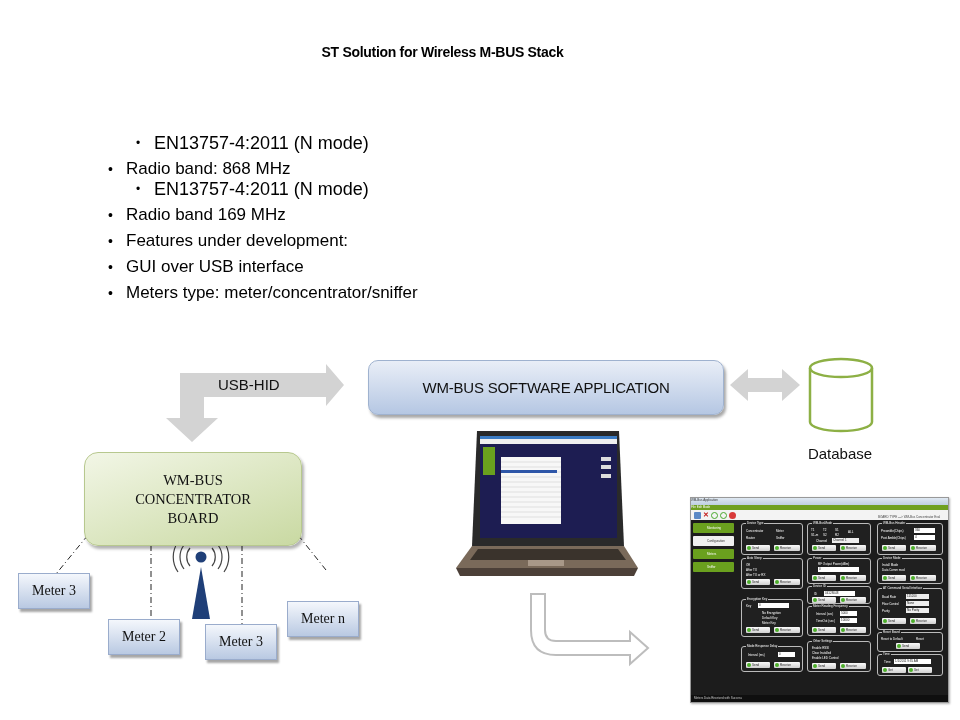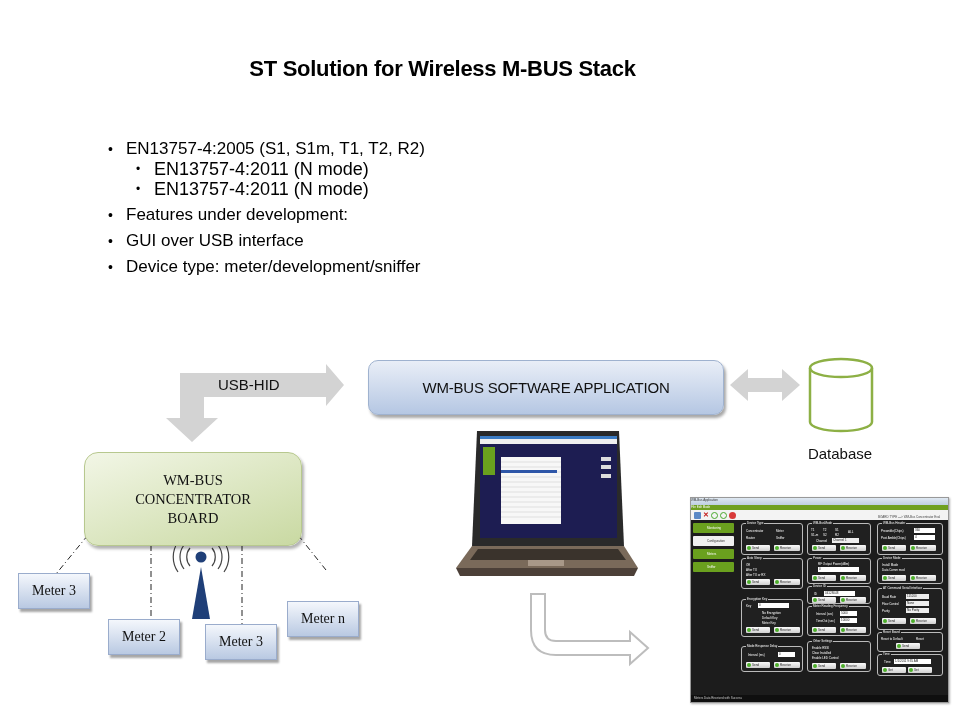--- a/index.html
+++ b/index.html
@@ -1,18 +1,18 @@
 <!DOCTYPE html>
 <html><head>
 <meta charset="utf-8">
 <style>
   html, body { margin: 0; padding: 0; background: #ffffff; }
   body { width: 960px; height: 720px; position: relative; overflow: hidden; font-family: "Liberation Sans", sans-serif; color: #000; }
   .abs { position: absolute; }
-  #title { left: 0; top: 56px; width: 885px; text-align: center; font-size: 22px; font-weight: bold; letter-spacing: -0.3px; }
+  #title { left: 0; top: 44px; width: 885px; text-align: center; font-size: 14px; font-weight: bold; letter-spacing: -0.3px; }
   #bullets { left: 108px; top: 136px; margin: 0; padding: 0; list-style: none; }
   #bullets li { position: relative; font-size: 17px; line-height: 26px; padding-left: 18px; white-space: nowrap; }
   #bullets li::before { content: "•"; position: absolute; left: 0; top: 0; font-size: 14px; }
   #bullets li.sub { font-size: 18px; line-height: 21px; padding-left: 46px; margin-top: -3px; margin-bottom: 2px; }
   #bullets li.sub::before { left: 28px; font-size: 12px; }
 
   .sw-app { left: 368px; top: 360px; width: 354px; height: 53px; border-radius: 10px;
     background: linear-gradient(#e9eef7, #b5c7e3); border: 1px solid #9fb2cf;
     box-shadow: 2px 3px 3px rgba(0,0,0,0.35); display: flex; align-items: center; justify-content: center;
     font-size: 15px; color: #111; letter-spacing: -0.2px; }
@@ -46,26 +46,27 @@
   .gui .field { position: absolute; height: 5px; background: #fff; font-size: 3px; color: #222; padding-left: 1px; }
   .gui .lbl { position: absolute; font-size: 3px; color: #fff; white-space: nowrap; }
   .gui .status { position: absolute; left: 0; bottom: 0; width: 100%; height: 7px; background: #0f0f0f; font-size: 3px; color: #ccc; padding-left: 3px; line-height: 7px; }
 </style>
 </head>
 <body>
 
 <div id="title" class="abs">ST Solution for Wireless M-BUS Stack</div>
 
 <ul id="bullets" class="abs">
-  <li>EN13757-4:2005 (S1, S1m, T1, T2, R2)</li>
   <li class="sub">EN13757-4:2011 (N mode)</li>
+  <li>Radio band:  868 MHz</li>
   <li class="sub">EN13757-4:2011 (N mode)</li>
+  <li>Radio band  169 MHz</li>
   <li>Features under  development:</li>
   <li>GUI  over USB  interface</li>
-  <li>Device type: meter/development/sniffer</li>
+  <li>Meters type: meter/concentrator/sniffer</li>
 </ul>
 
 <svg class="abs" style="left:0;top:0" width="960" height="720">
 
   <path d="M180,373 L326,373 L326,364 L344,385 L326,406 L326,397 L204,397 L204,418 L218,418 L192,442 L166,418 L180,418 Z" fill="#d3d3d3"></path>
 
   <path d="M730,385 L748,369 L748,378 L782,378 L782,369 L800,385 L782,401 L782,392 L748,392 L748,401 Z" fill="#d3d3d3"></path>
 
   <g fill="none" stroke="#8db045" stroke-width="2.5">
     <path d="M810,368 L810,422 A31,9 0 0 0 872,422 L872,368"></path>

